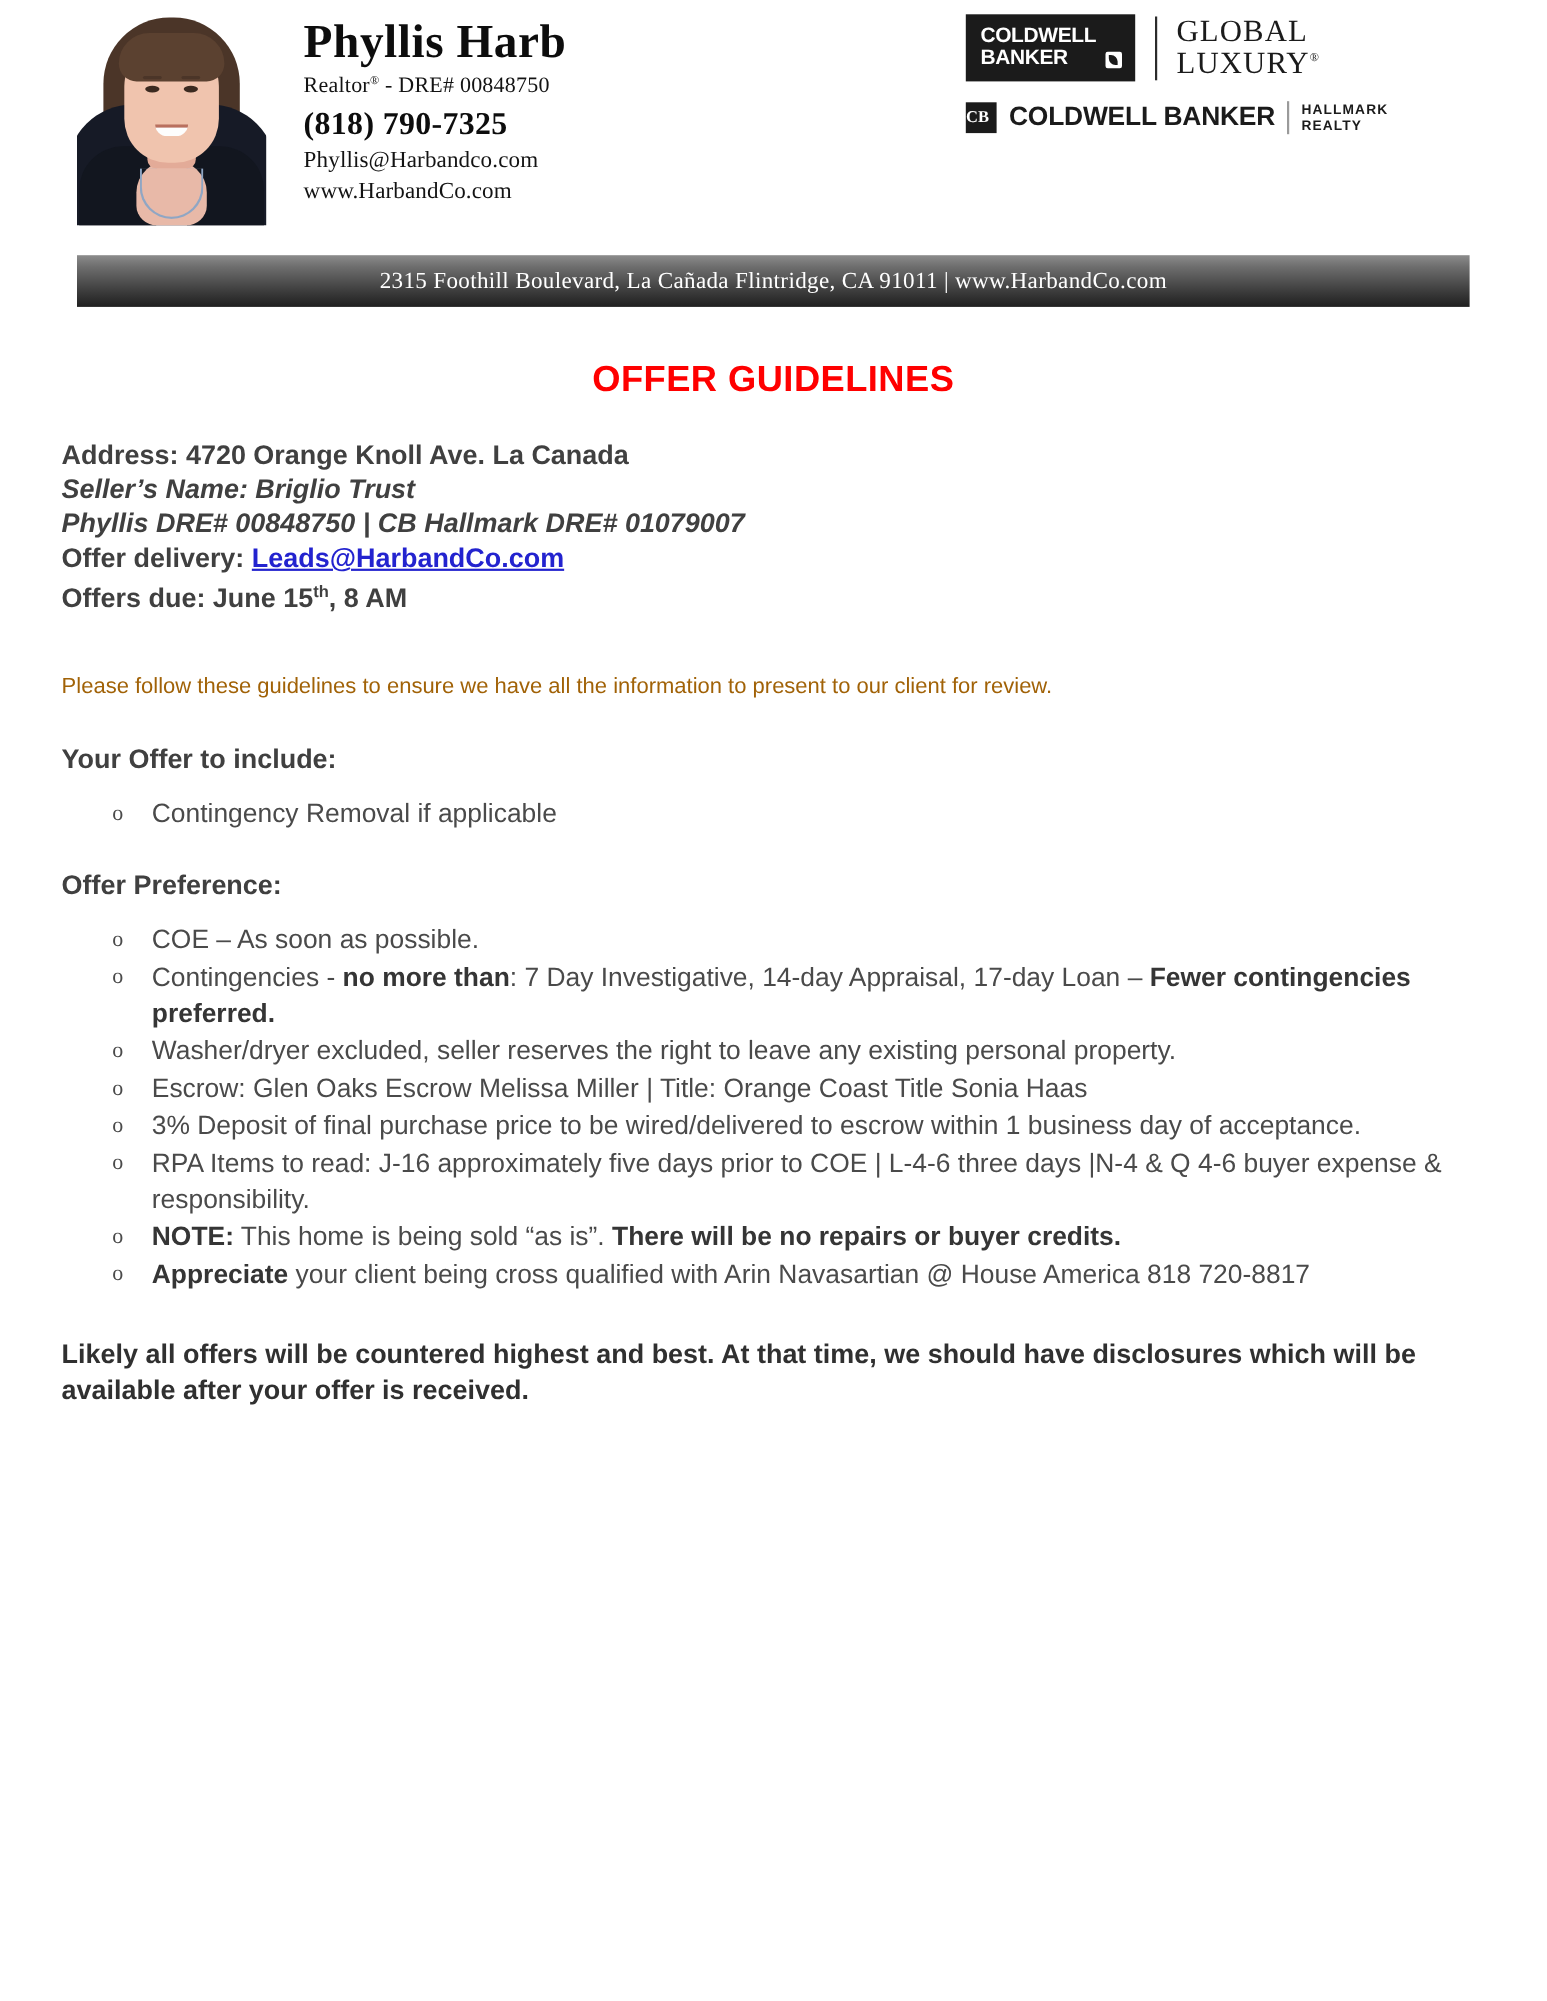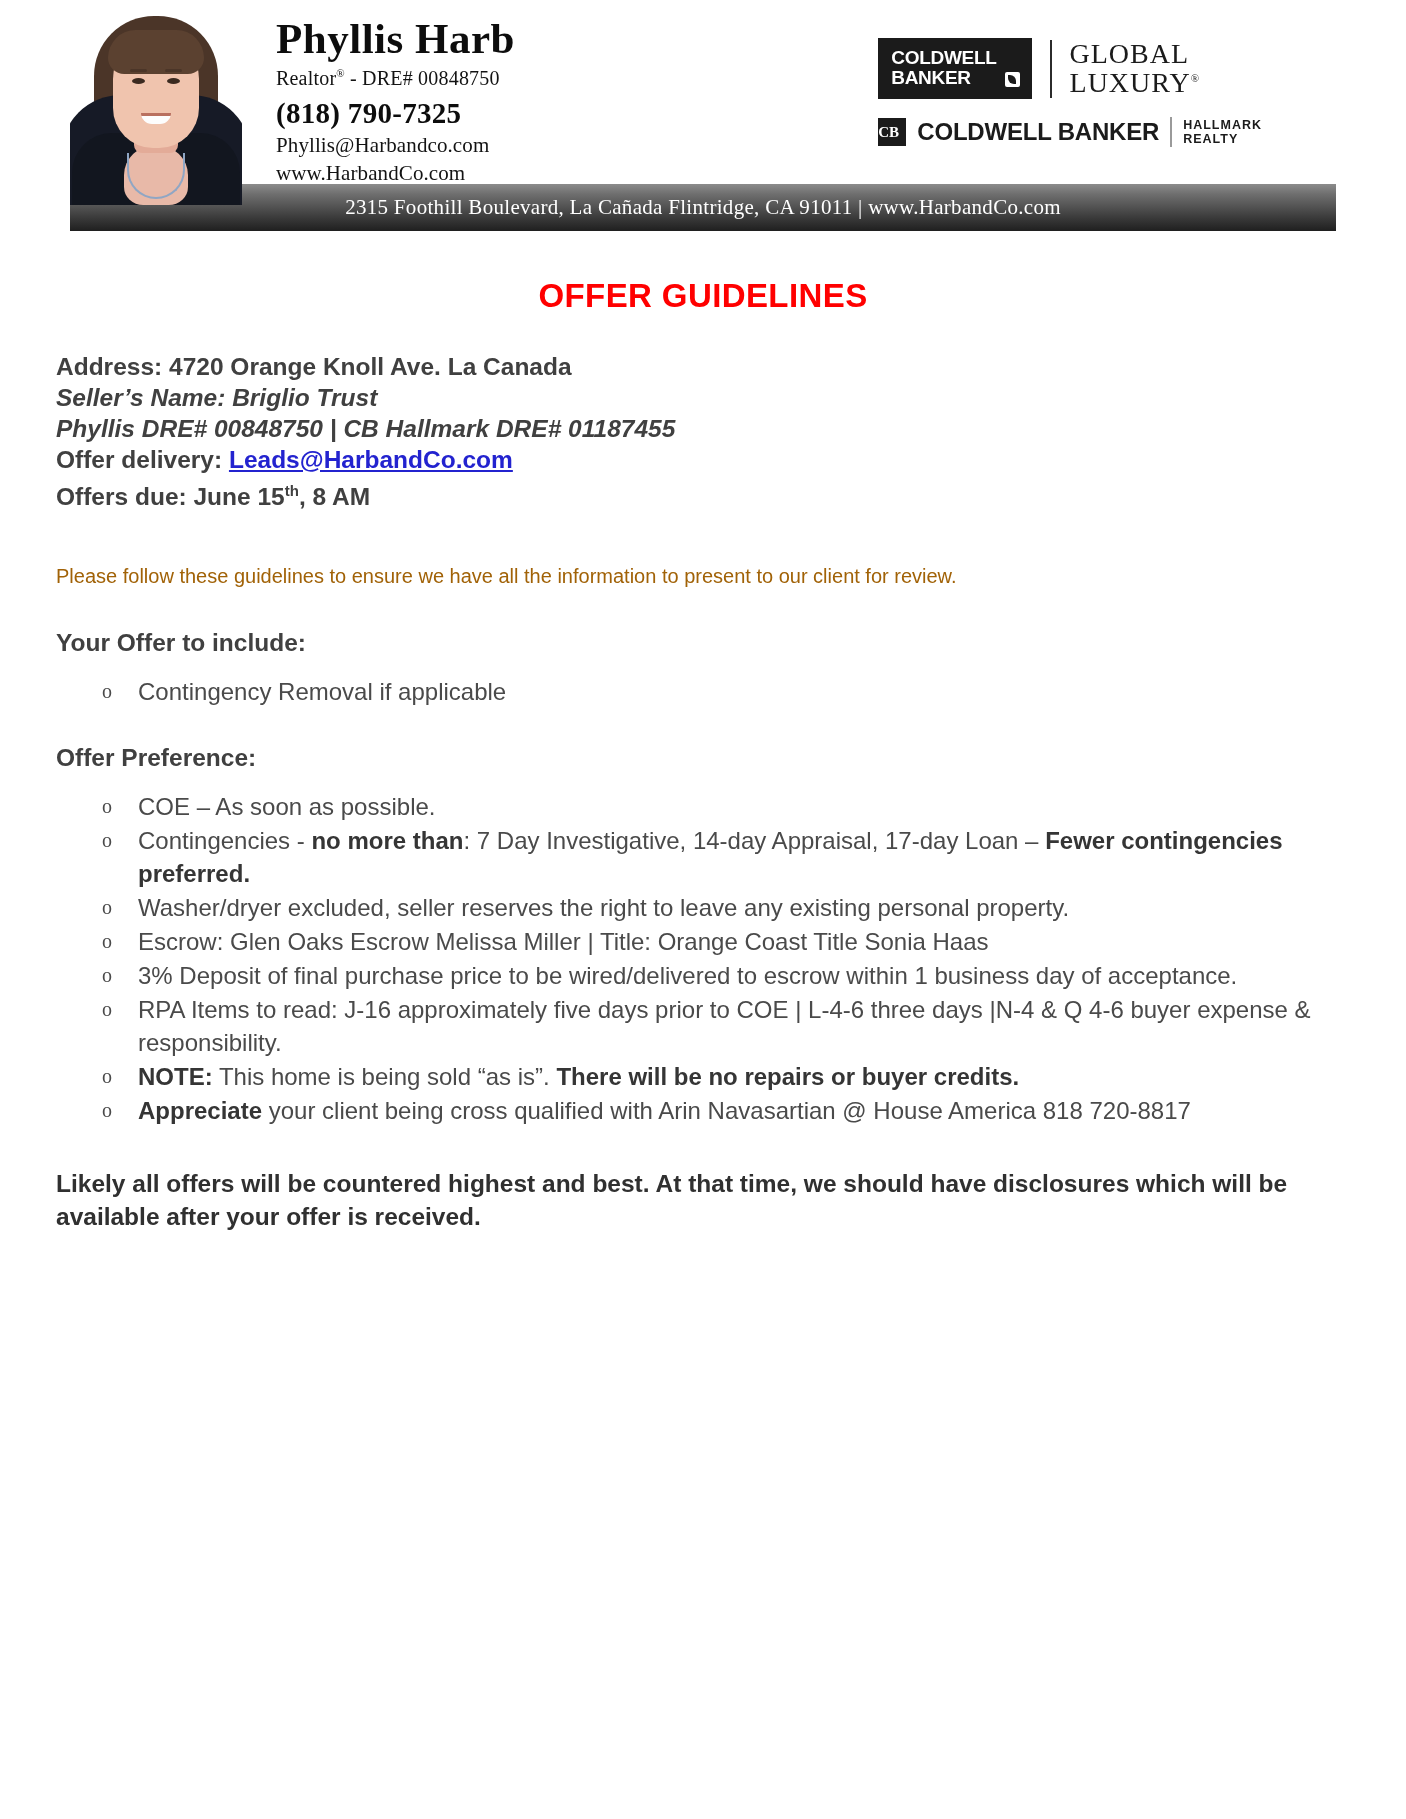--- a/index.html
+++ b/index.html
@@ -10,21 +10,21 @@
     background: #ffffff;
     font-family: "Liberation Sans", sans-serif;
     color: #404040;
     -webkit-font-smoothing: antialiased;
   }
 
   
   .letterhead {
     position: relative;
     margin: 0 70px 0 70px;
-    height: 184px;
+    height: 232px;
   }
   .lh-inner {
     display: flex;
     align-items: flex-start;
     height: 205px;
   }
   .headshot {
     width: 172px;
     height: 205px;
     flex: 0 0 172px;
@@ -82,21 +82,21 @@
   .lh-email, .lh-web {
     font-family: "Liberation Serif", serif;
     font-size: 21px;
     color: #131313;
     margin-top: 3px;
     letter-spacing: .1px;
   }
 
   .lh-logos {
     margin-left: auto;
-    padding-top: 38px;
+    padding-top: 13px;
     padding-right: 74px;
     display: flex;
     flex-direction: column;
     align-items: flex-start;
     gap: 18px;
   }
   .cb-row1 { display:flex; align-items:center; gap: 18px; }
   .cb-black-box {
     background:#1b1b1b; color:#fff; padding:10px 12px 11px 13px;
     display:flex; align-items:center; gap:8px;
@@ -279,21 +279,21 @@
   <span>2315 Foothill Boulevard, La Cañada Flintridge, CA 91011  |  www.HarbandCo.com</span>
 </div>
 
 <div class="page">
 
   <div class="doc-title">OFFER GUIDELINES</div>
 
   <div class="meta">
     <div><span>Address:</span><span> 4720 Orange Knoll Ave. La Canada</span></div>
     <div class="it">Seller’s Name: Briglio Trust</div>
-    <div class="it">Phyllis DRE# 00848750  |  CB Hallmark DRE# 01187455</div>
+    <div class="it">Phyllis DRE# 00848750  |  CB Hallmark DRE# 01079007</div>
     <div><span>Offer delivery: </span><a href="#">Leads@HarbandCo.com</a></div>
     <div><span>Offers due: June 15</span><sup>th</sup><span>, 8 AM</span></div>
   </div>
 
   <div class="para">Please follow these guidelines to ensure we have all the information to present to our client for review.</div>
 
   <div class="section-head">Your Offer to include:</div>
   <ul class="bullets" id="list1">
       <li>Contingency Removal if applicable</li>
     </ul>

